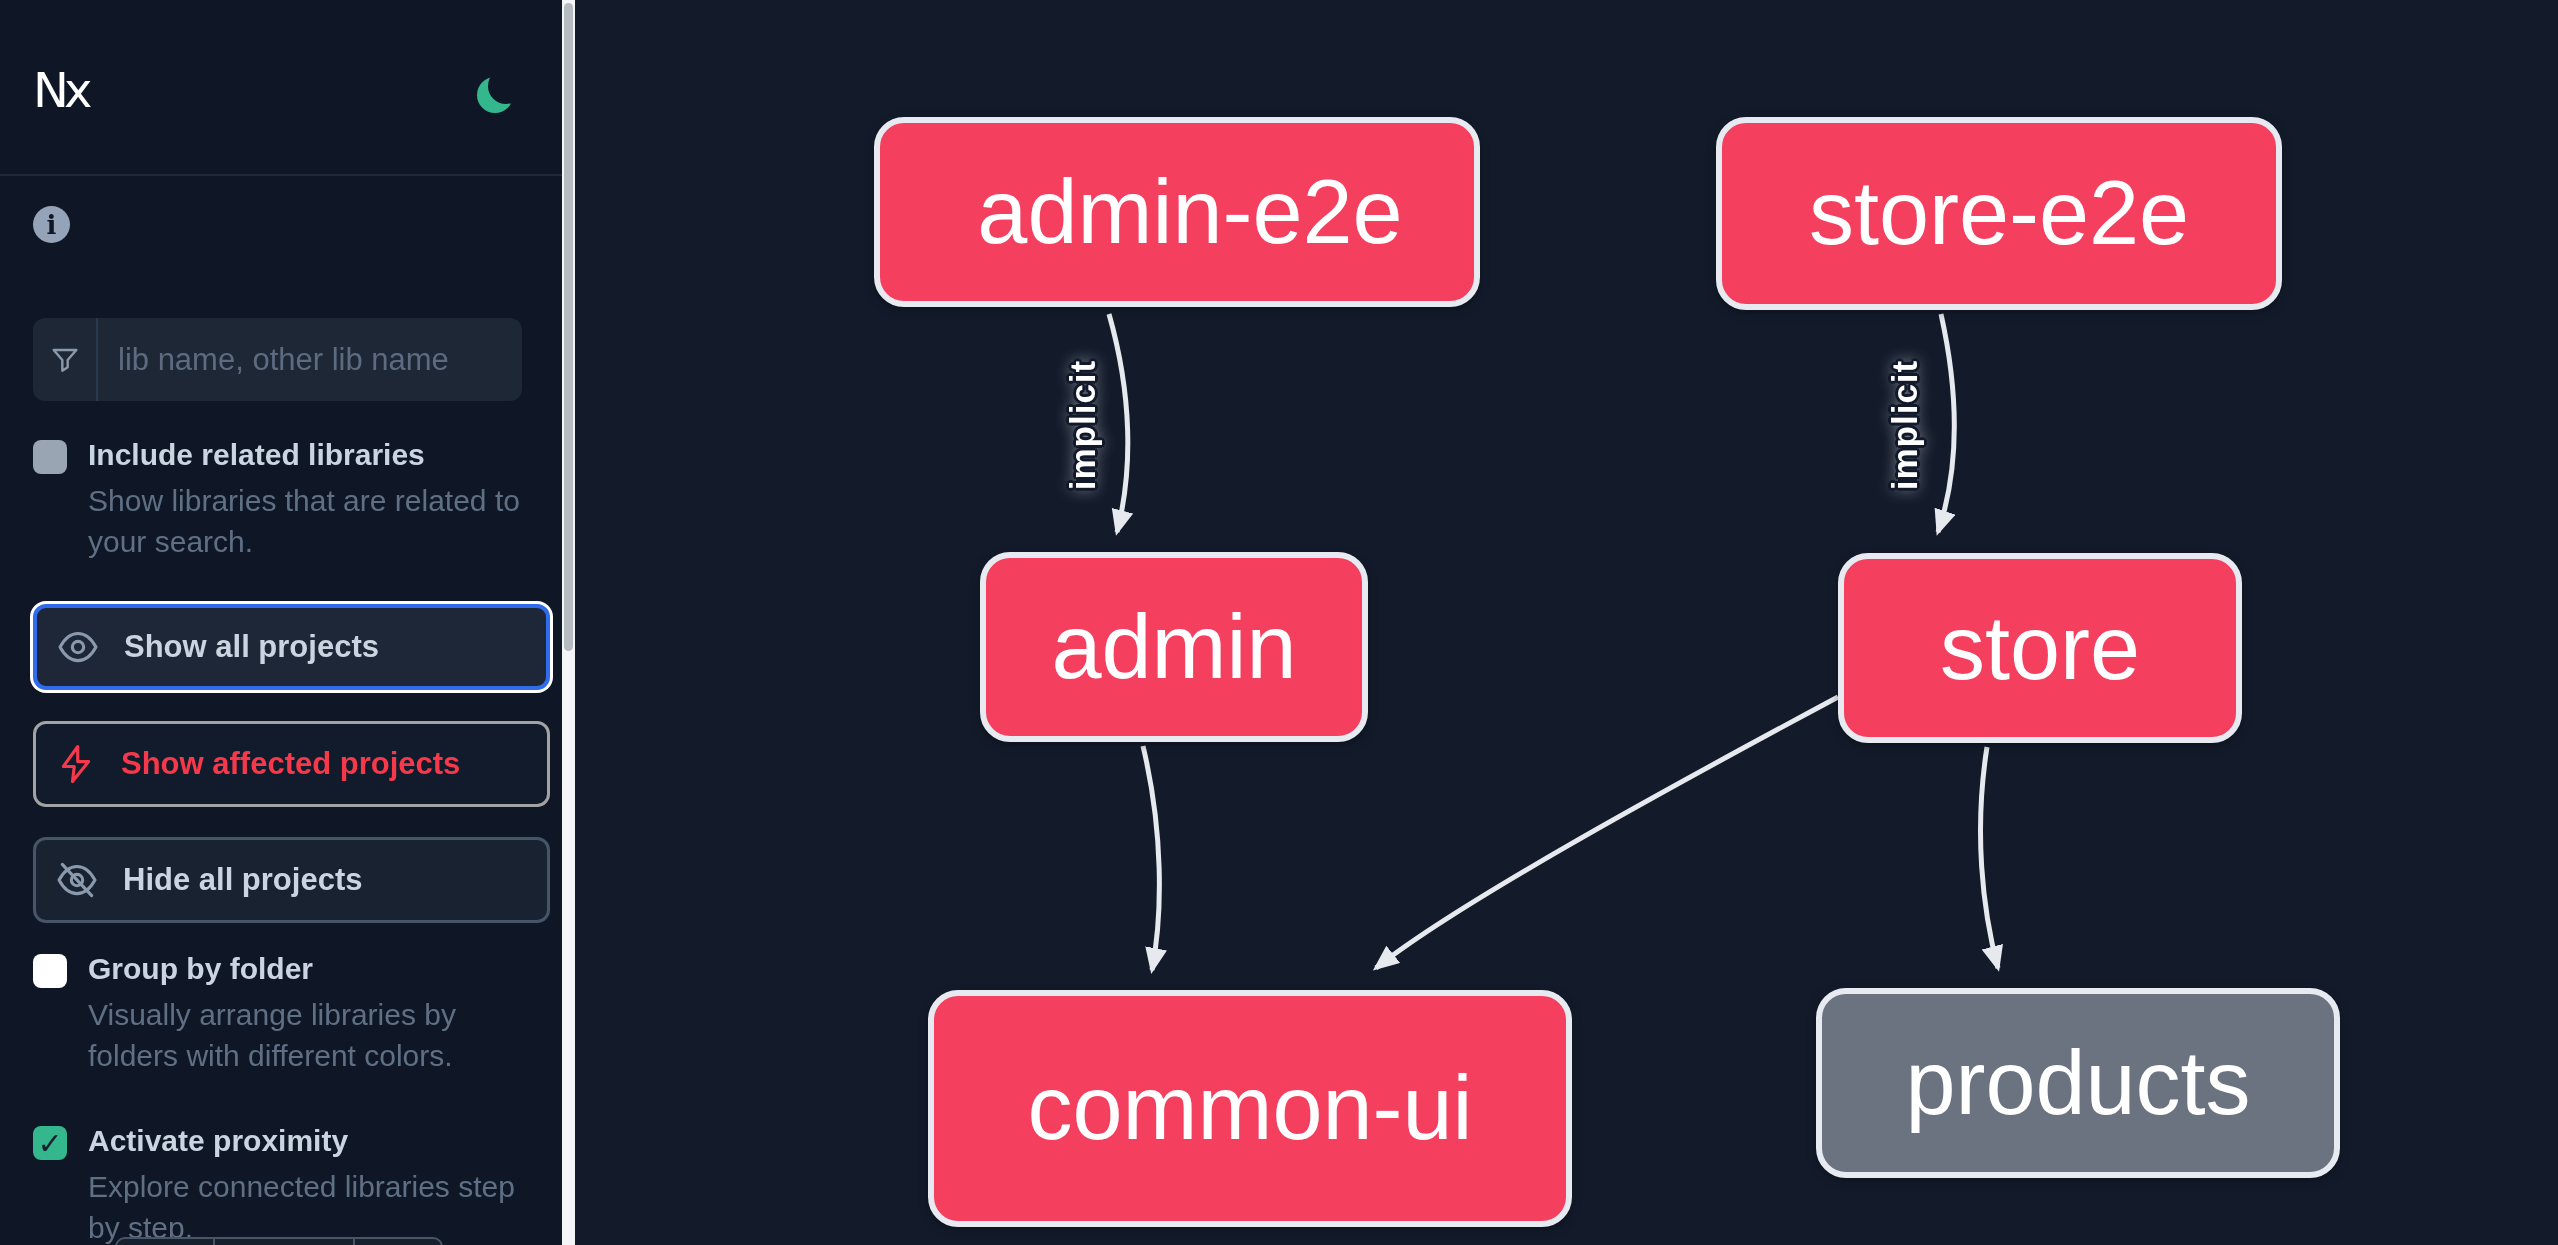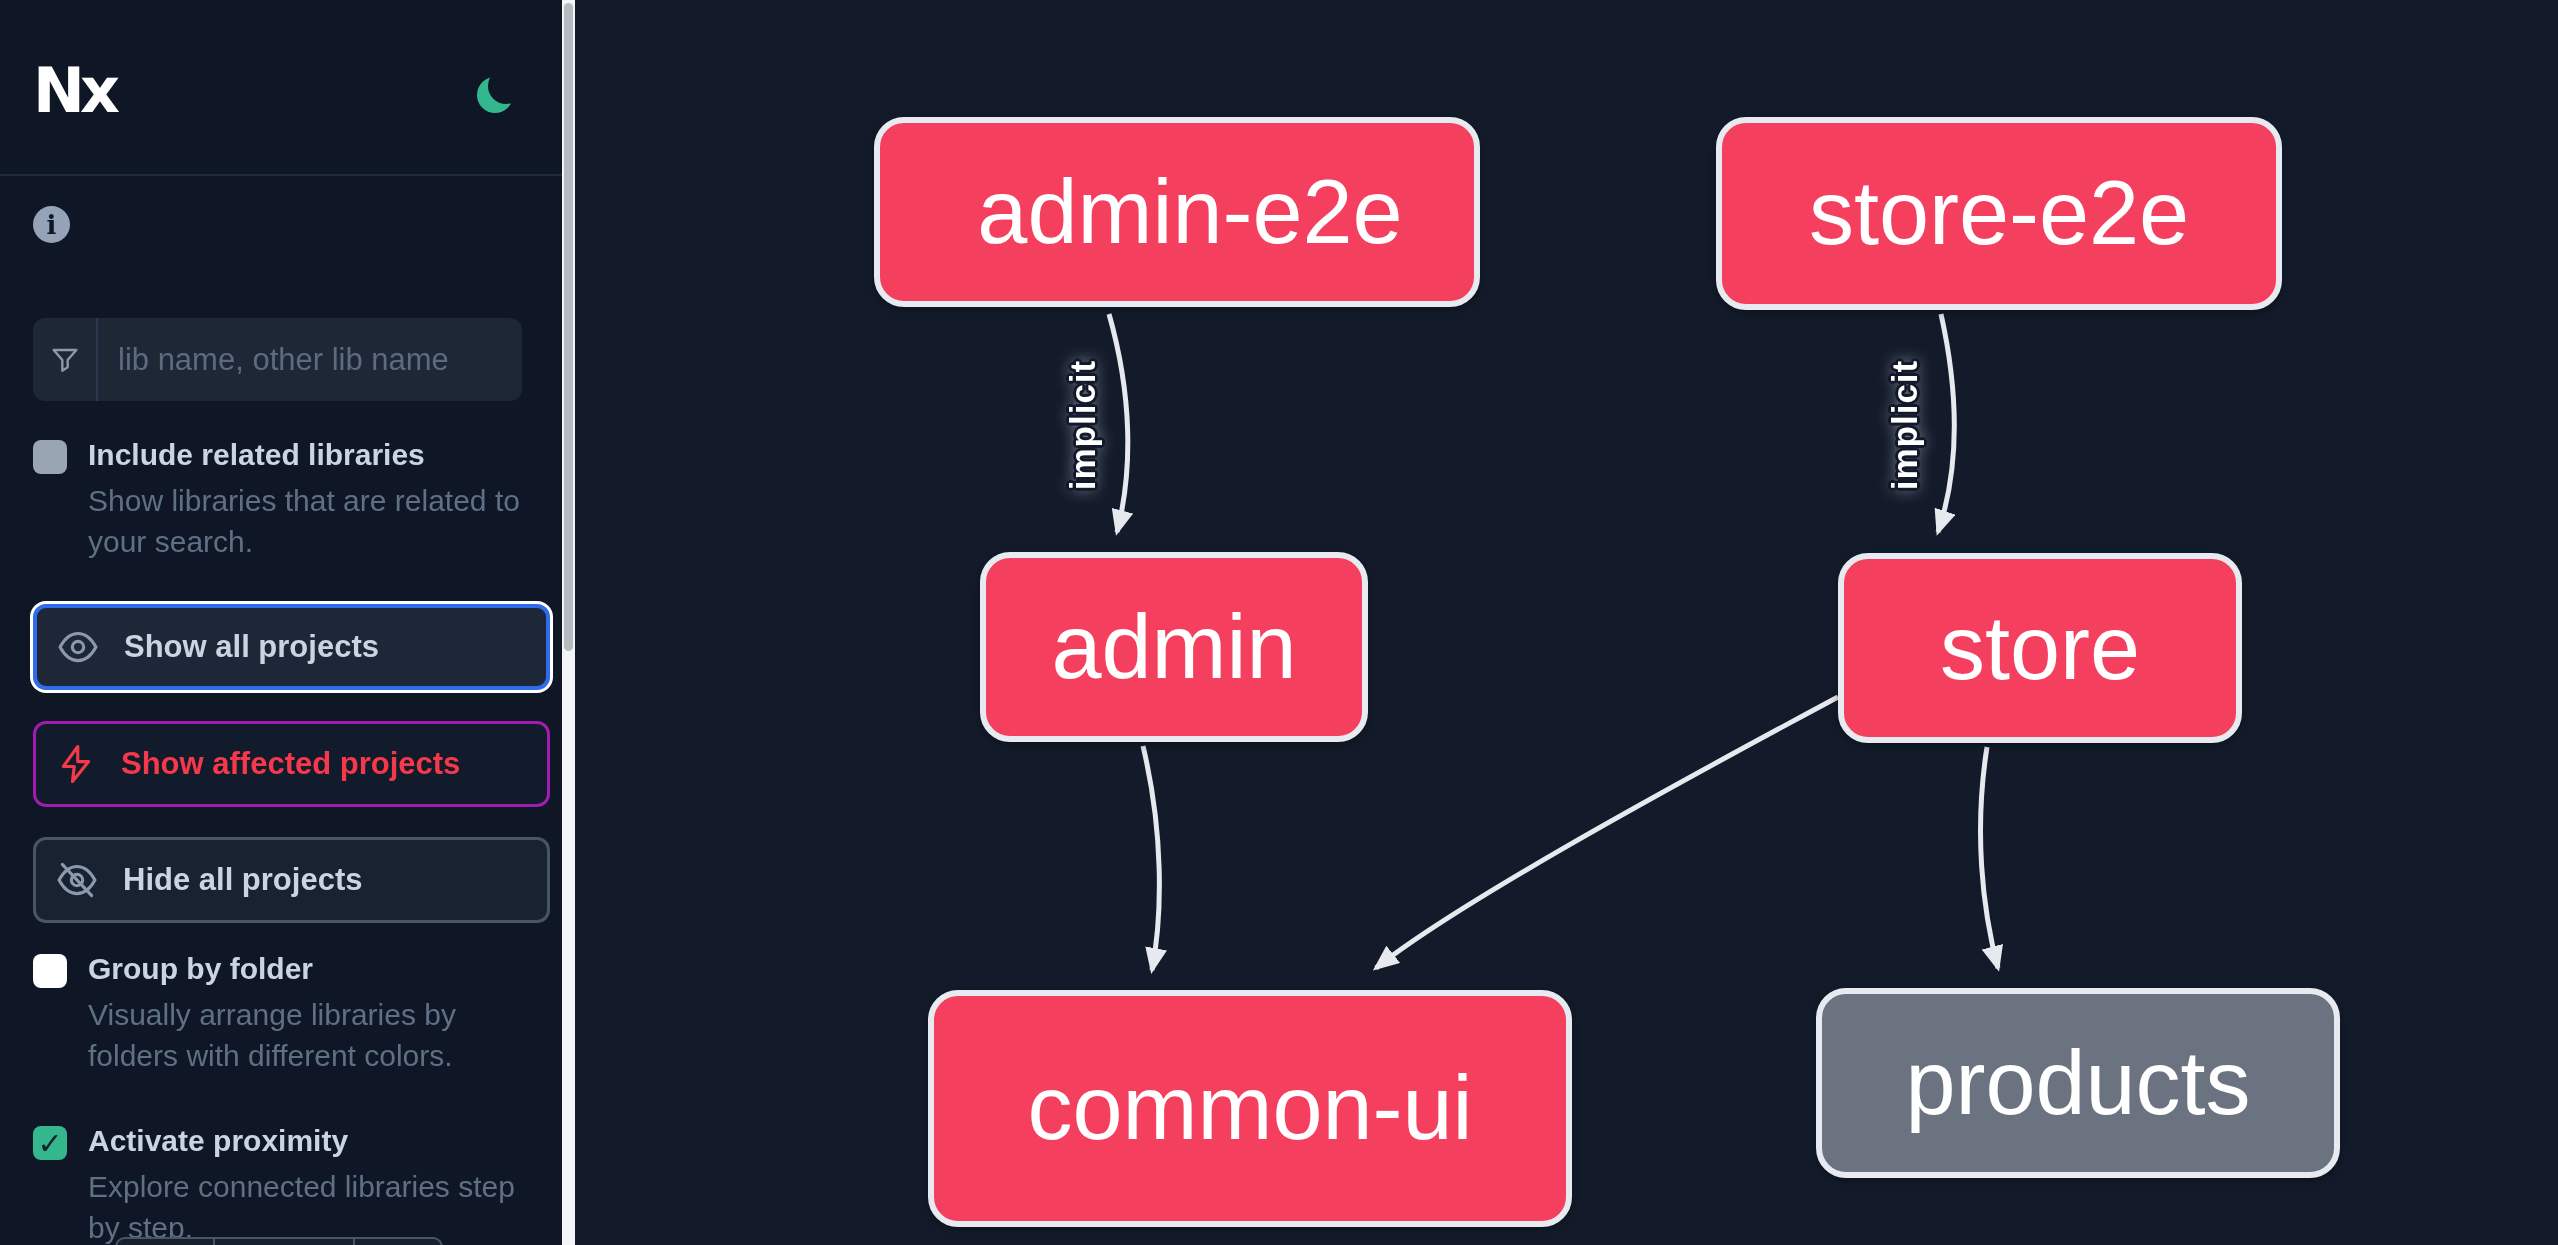--- a/index.html
+++ b/index.html
@@ -6,21 +6,21 @@
   html,body { width:2558px; height:1245px; overflow:hidden; background:#131b2b;
     font-family:"Liberation Sans","DejaVu Sans",sans-serif; }
   .app { position:relative; width:2558px; height:1245px; background:#131b2b; overflow:hidden; }
 
   
   .sidebar { position:absolute; left:0; top:0; width:562px; height:1245px;
     background:#0f1726; overflow:hidden; }
   .sb-header { position:absolute; left:0; top:0; width:562px; height:176px;
     border-bottom:2px solid #1f2a3c; display:flex; align-items:center; }
   .logo { position:absolute; left:33px; top:48px; width:100px; height:84px;
-    color:#ffffff; font-weight:700; font-size:62px; letter-spacing:-5px;
+    color:#ffffff; font-weight:400; font-size:48px; letter-spacing:-5px;
     display:flex; align-items:center; font-family:"DejaVu Sans","Liberation Sans",sans-serif; }
   .app-title { position:absolute; left:181px; top:64px; font-size:41px; font-weight:700;
     color:#f4f7fb; letter-spacing:0.5px; }
   .moon { position:absolute; left:478px; top:74px; width:36px; height:36px; cursor:pointer; }
   .moon .disc { position:absolute; left:10px; top:-6px; width:36px; height:36px;
     border-radius:50%; box-shadow:-11px 9px 0 0 #35b78e; }
 
   .info-row { position:absolute; left:33px; top:206px; display:flex; align-items:center; gap:22px; }
   .info-icon { width:37px; height:37px; border-radius:50%; background:#94a3b8;
     color:#0f1726; font-size:26px; font-weight:800; display:flex; align-items:center;
@@ -45,21 +45,21 @@
   .cb-label { position:absolute; left:55px; top:0; font-size:30px; font-weight:700; color:#cbd5e1; white-space:nowrap; }
   .cb-desc { position:absolute; left:55px; top:42px; width:440px; font-size:30px;
     line-height:41px; color:#5f7085; }
 
   .sb-btn { position:absolute; left:33px; width:517px; height:86px; border-radius:13px;
     background:#192231; border:3px solid #475569; display:flex; align-items:center;
     gap:24px; padding:0 19px; cursor:pointer; }
   .sb-btn .lbl { font-size:31px; font-weight:600; color:#cbd5e1; white-space:nowrap; }
   .sb-btn.focused { background:#1d2737; border:4px solid #2f6beb;
     box-shadow:0 0 0 3px #ffffff; }
-  .sb-btn.danger { border:3px solid #a21caf; background:#121b2b;text-align:right; }
+  .sb-btn.danger { border:3px solid #a3a3a3; background:#121b2b;text-align:right; }
   .sb-btn.danger .lbl { color:#f5394a; }
 
   .segmented { position:absolute; left:115px; top:1237px; width:328px; height:40px;
     display:flex; border:2px solid #475569; border-radius:10px 10px 0 0;
     background:#18202e; overflow:hidden; }
   .segmented .seg { height:100%; }
   .segmented .seg + .seg { border-left:2px solid #475569; }
 
   
   .sb-scroll-track { position:absolute; left:562px; top:0; width:13px; height:1245px;

